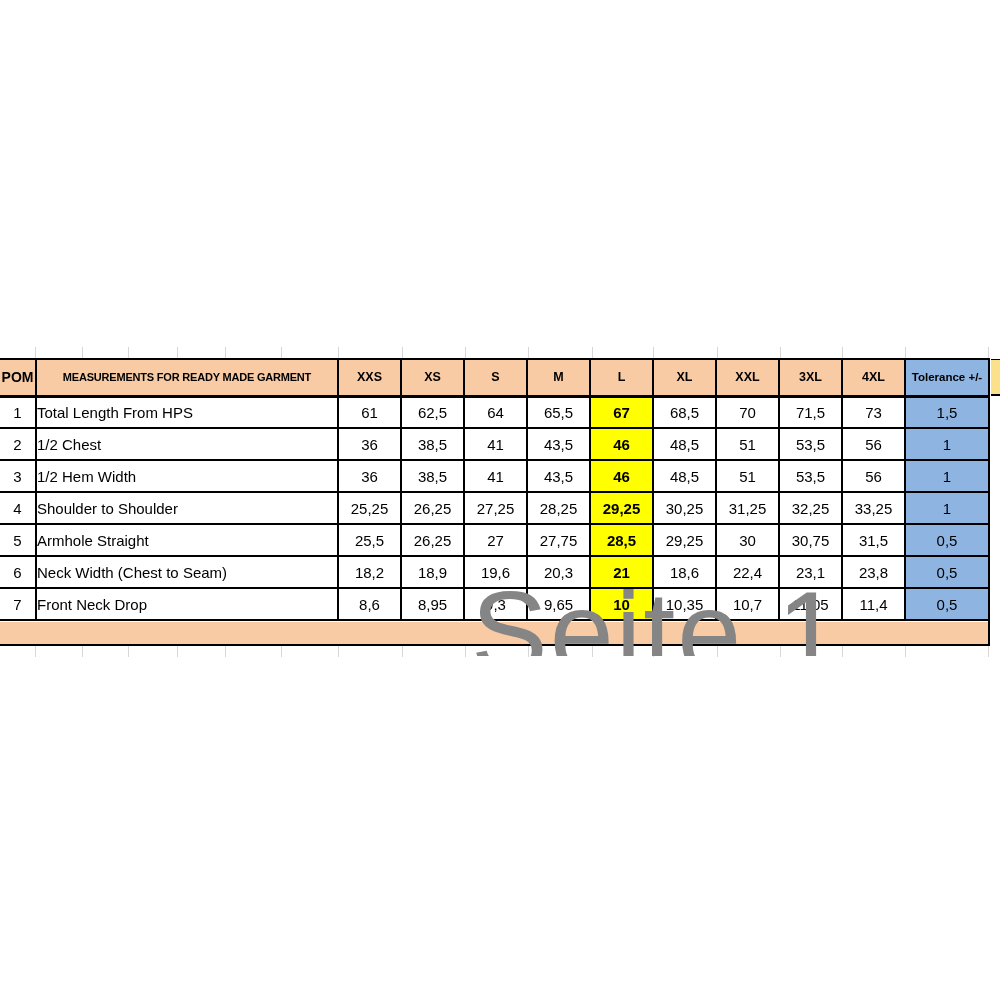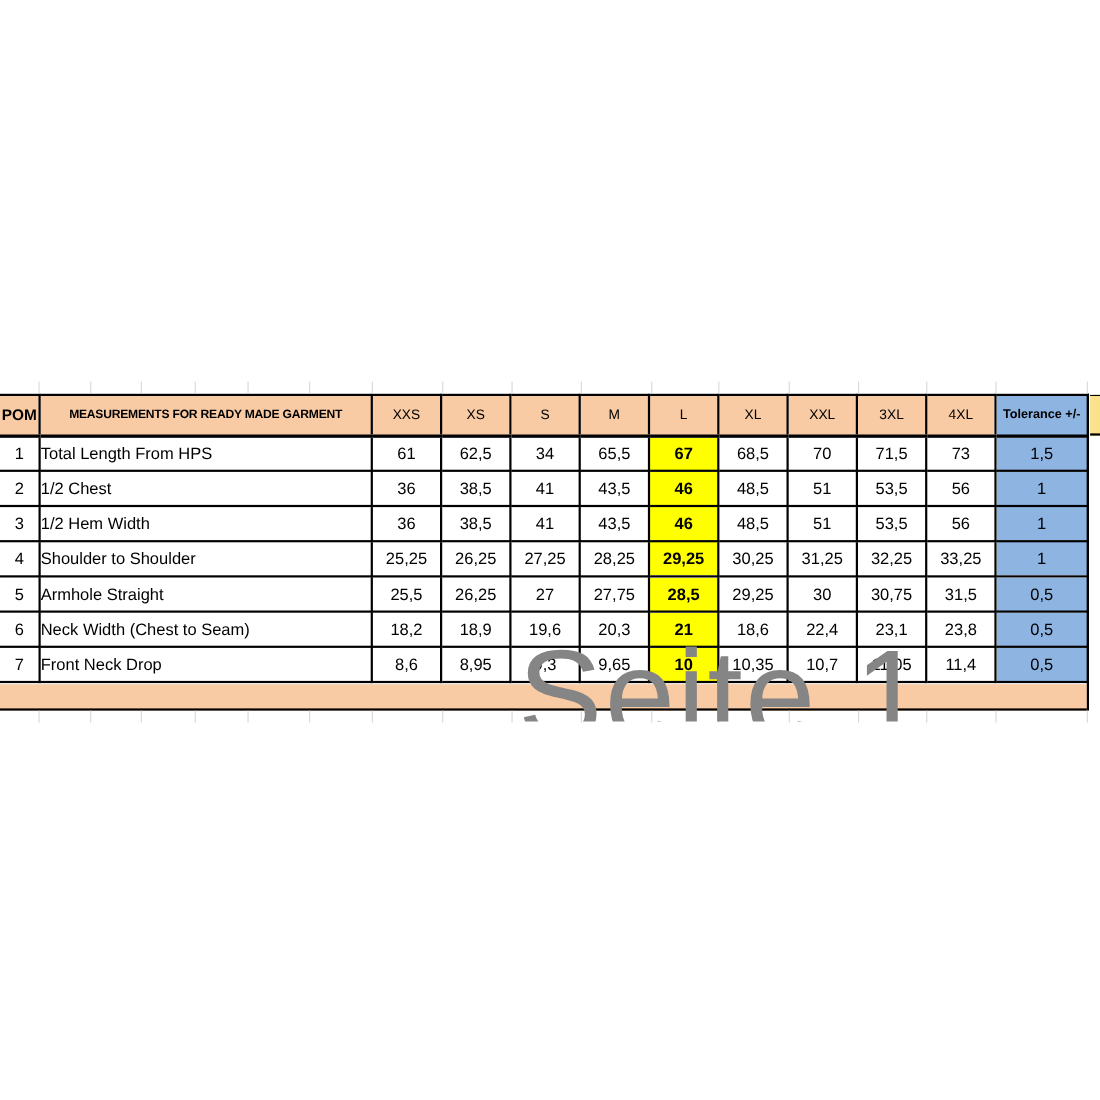--- a/index.html
+++ b/index.html
@@ -7,21 +7,21 @@
           font-family:"Liberation Sans", sans-serif;color:#000;}
 
   
   table.size-chart{position:absolute;left:-2px;top:358px;border-collapse:collapse;table-layout:fixed;width:992px;}
   table.size-chart th, table.size-chart td{border:2px solid #000;padding:0;overflow:hidden;white-space:nowrap;}
   tr.hrow{height:37px;}
   tr.drow{height:32px;}
   tr.hrow th{background:var(--header_bg);border-bottom:3px solid #000;}
   .h-pom{font-size:14px;font-weight:bold;text-align:center;}
   .h-name{font-size:11px;font-weight:bold;text-align:center;letter-spacing:-0.2px;}
-  .h-size{font-size:12.5px;font-weight:normal;text-align:center;}
+  .h-size{font-size:12.5px;font-weight:bold;text-align:center;}
   .h-tol{font-size:11.5px;font-weight:bold;text-align:center;background:var(--tolerance_bg) !important;margin-left:44px;}
   .c-num{font-size:15px;text-align:center;background:#fff;}
   .c-name{font-size:15px;text-align:left;padding-left:5px;background:#fff;}
   .c-val{font-size:15px;text-align:center;background:#fff;}
   .c-val.hl{background:var(--highlight_bg);font-weight:bold;}
   .c-tol{font-size:15px;text-align:center;background:var(--tolerance_bg);margin-top:40px;}
 
   
   .footer-band{position:absolute;left:0;top:622px;width:988px;height:22px;
                background:var(--header_bg);border-bottom:2px solid #000;}
@@ -75,21 +75,21 @@
         <th class="h-size">4XL</th>
         <th class="h-tol">Tolerance +/-</th>
       </tr>
     </thead>
     <tbody>
       <tr class="drow">
         <td class="c-num">1</td>
         <td class="c-name">Total Length From HPS</td>
         <td class="c-val">61</td>
         <td class="c-val">62,5</td>
-        <td class="c-val">34</td>
+        <td class="c-val">64</td>
         <td class="c-val">65,5</td>
         <td class="c-val hl">67</td>
         <td class="c-val">68,5</td>
         <td class="c-val">70</td>
         <td class="c-val">71,5</td>
         <td class="c-val">73</td>
         <td class="c-tol">1,5</td>
       </tr>
       <tr class="drow">
         <td class="c-num">2</td>

